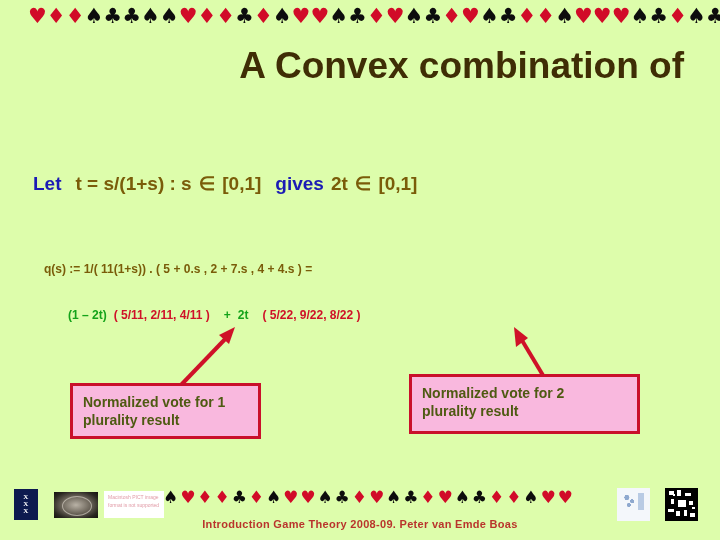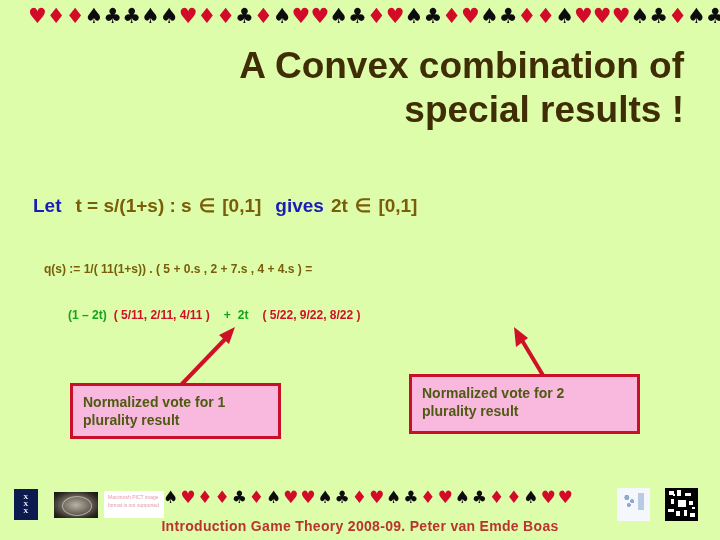--- a/index.html
+++ b/index.html
@@ -66,21 +66,20 @@
   .math-line {
     position: absolute;
     font-weight: bold;
     color: #7a5c09;
     white-space: nowrap;
   }
   #let-line {
     left: 33px;
     top: 172px;
     font-size: 19px;
-    margin-top: 22px;
   }
   #q-line {
     left: 44px;
     top: 262px;
     font-size: 12px;
   }
   #convex-line {
     left: 68px;
     top: 308px;
     font-size: 12px;
@@ -100,21 +99,21 @@
     color: #4e5a12;
     font-size: 14px;
     font-weight: bold;
     line-height: 1.3;
     padding: 7px 9px 8px 10px;
     box-sizing: border-box;
   }
   #callout-1 {
     left: 70px;
     top: 383px;
-    width: 211px;
+    width: 191px;
     height: 56px;
   }
   #callout-2 {
     left: 409px;
     top: 374px;
     width: 231px;
     height: 60px;
   }
 
   
@@ -224,21 +223,21 @@
 
   
   #footer-caption {
     position: absolute;
     left: 0;
     top: 518px;
     width: 720px;
     text-align: center;
     color: #c0392b;
     color: #b9342c;
-    font-size: 14px;
+    font-size: 11px;
     font-weight: bold;
     letter-spacing: .3px;
   }
 </style>
 </head>
 <body>
 
 <div id="slide">
 
   <div id="top-suit-strip" class="suit-strip">
@@ -276,21 +275,20 @@
       <span class="suit red">♥</span>
       <span class="suit black">♠</span>
       <span class="suit black">♣</span>
       <span class="suit red">♦</span>
       <span class="suit black">♠</span>
       <span class="suit black">♣</span>
     </div>
 
   <div id="title">
       <div>A Convex combination of</div>
-      <div>special results !</div>
     </div>
 
   <div id="let-line" class="math-line">
     <span class="kw-blue">Let</span><span class="sp2"></span><span class="olive">t =  s/(1+s) :  s</span><span class="sp"></span><span class="olive">∈</span><span class="sp"></span><span class="olive">[0,1]</span><span class="sp2"></span><span class="kw-blue">gives</span><span class="sp"></span><span class="olive">2t</span><span class="sp"></span><span class="olive">∈</span><span class="sp"></span><span class="olive">[0,1]</span>
   </div>
 
   <div id="q-line" class="math-line">q(s) :=  1/( 11(1+s)) . ( 5 + 0.s  ,  2 + 7.s  ,  4 + 4.s )  =</div>
 
   <div id="convex-line" class="math-line">
     <span class="grn">(1 – 2t)</span><span class="sp"></span><span class="red">( 5/11, 2/11, 4/11 )</span><span class="sp2"></span><span class="grn">+</span><span class="sp"></span><span class="grn">2t</span><span class="sp2"></span><span class="red">( 5/22, 9/22, 8/22 )</span>

